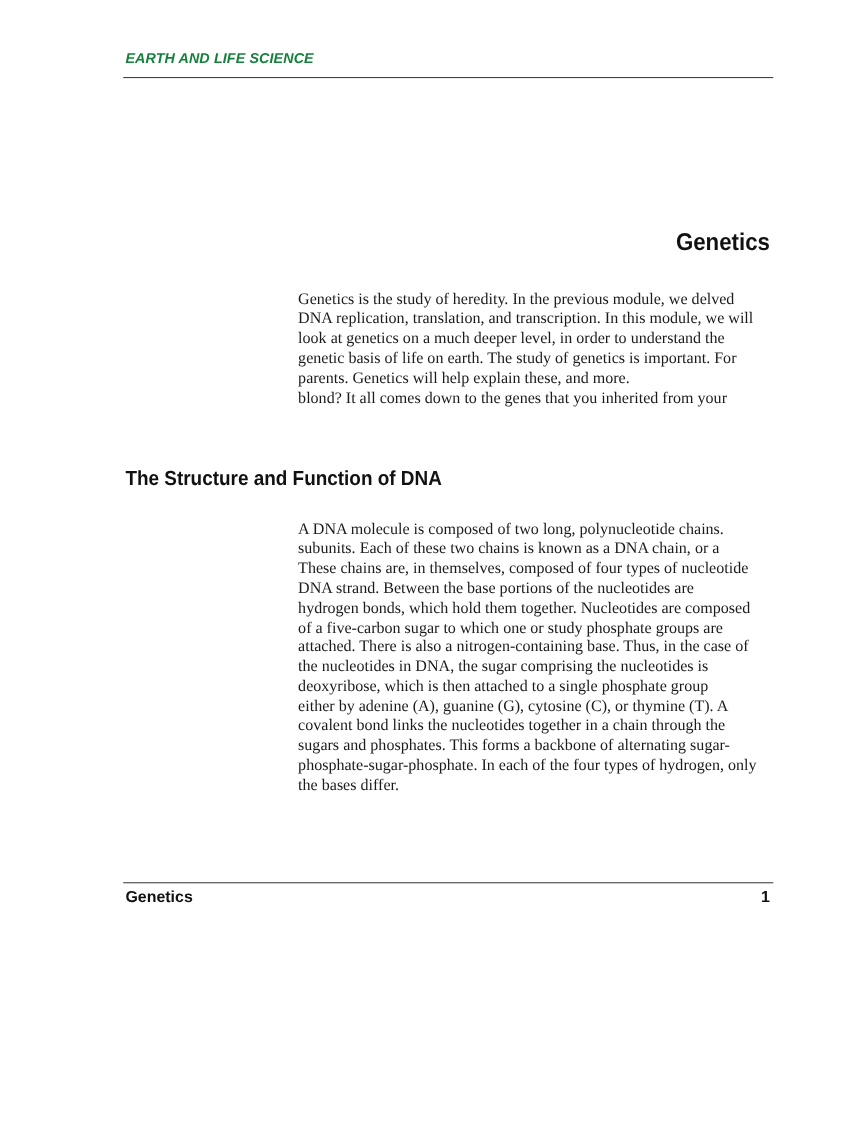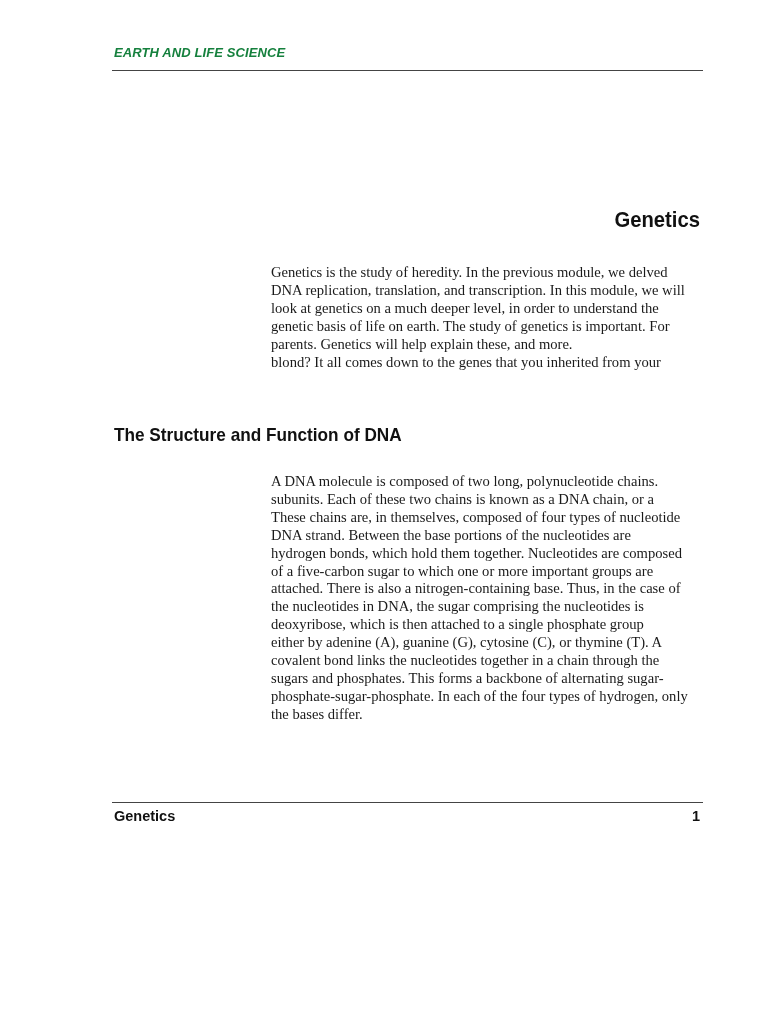--- a/index.html
+++ b/index.html
@@ -129,21 +129,21 @@
   </div>
 
   <div class="section-heading">The Structure and Function of DNA</div>
 
   <div class="body-text dna-para">
     <span class="line">A DNA molecule is composed of two long, polynucleotide chains.</span>
     <span class="line">subunits. Each of these two chains is known as a DNA chain, or a</span>
     <span class="line">These chains are, in themselves, composed of four types of nucleotide</span>
     <span class="line">DNA strand. Between the base portions of the nucleotides are</span>
     <span class="line">hydrogen bonds, which hold them together. Nucleotides are composed</span>
-    <span class="line">of a five-carbon sugar to which one or more important groups are</span>
+    <span class="line">of a five-carbon sugar to which one or study phosphate groups are</span>
     <span class="line">attached. There is also a nitrogen-containing base. Thus, in the case of</span>
     <span class="line">the nucleotides in DNA, the sugar comprising the nucleotides is</span>
     <span class="line">deoxyribose, which is then attached to a single phosphate group</span>
     <span class="line">either by adenine (A), guanine (G), cytosine (C), or thymine (T). A</span>
     <span class="line">covalent bond links the nucleotides together in a chain through the</span>
     <span class="line">sugars and phosphates. This forms a backbone of alternating sugar-</span>
     <span class="line">phosphate-sugar-phosphate. In each of the four types of hydrogen, only</span>
     <span class="line">the bases differ.</span>
   </div>
 

